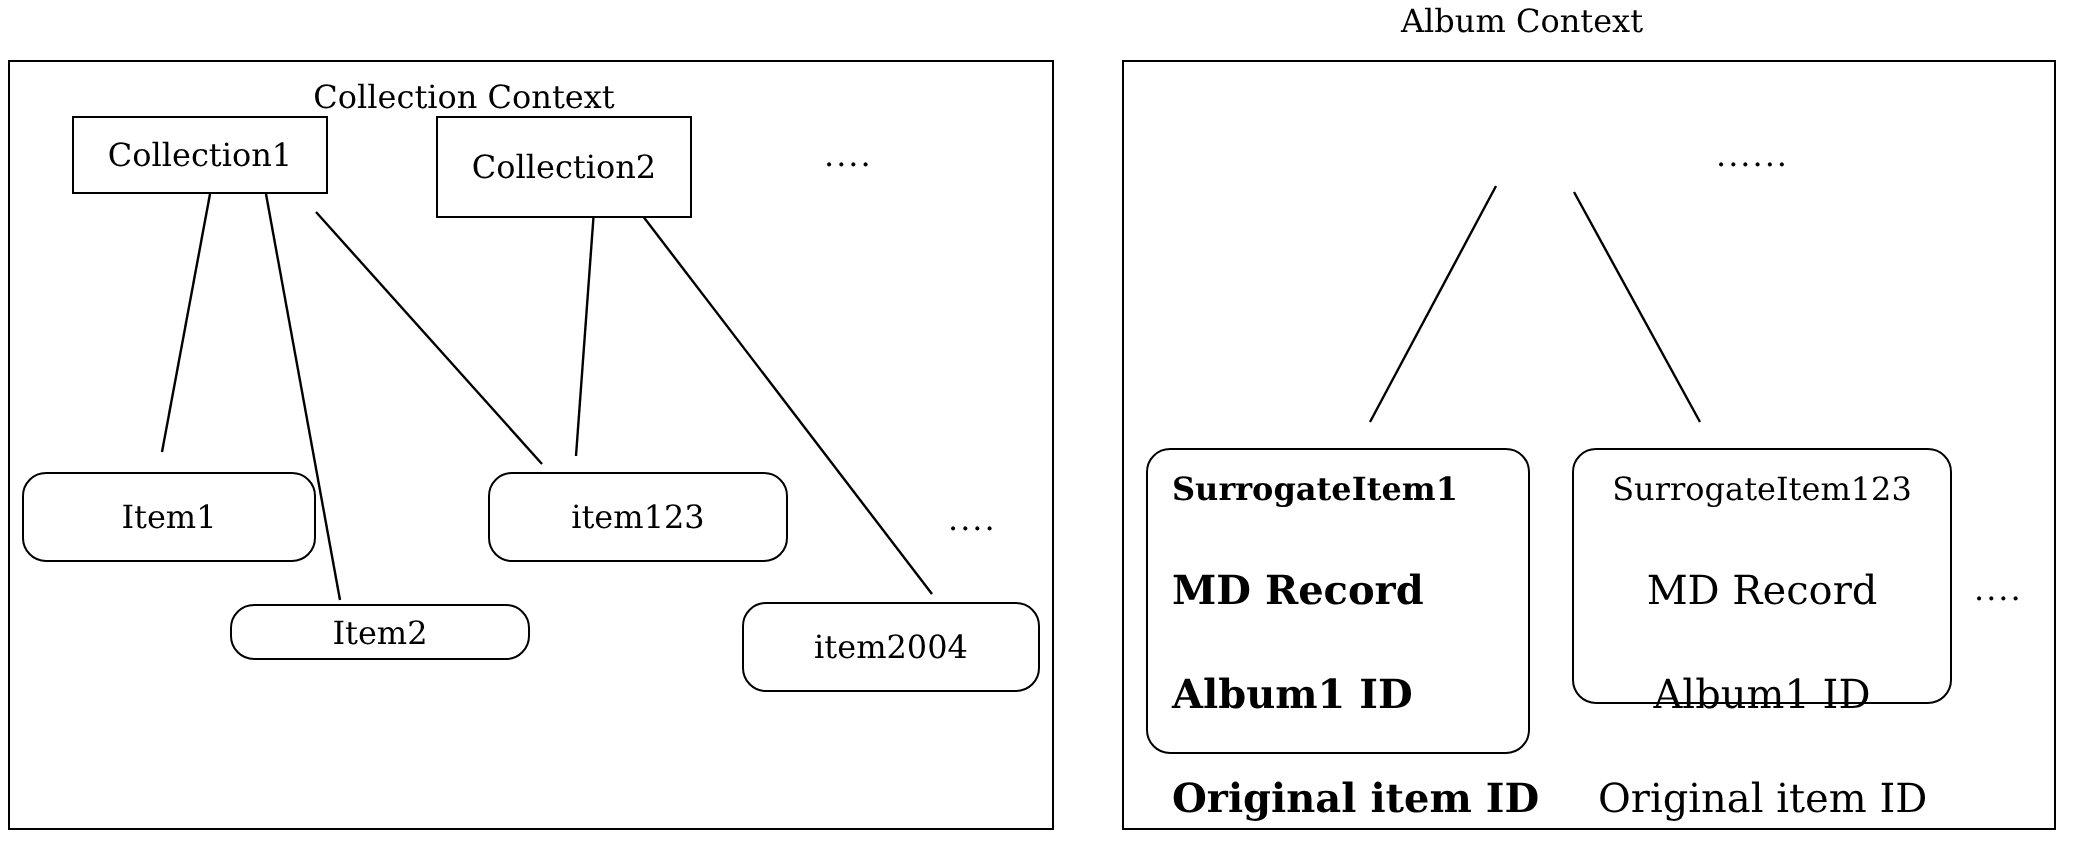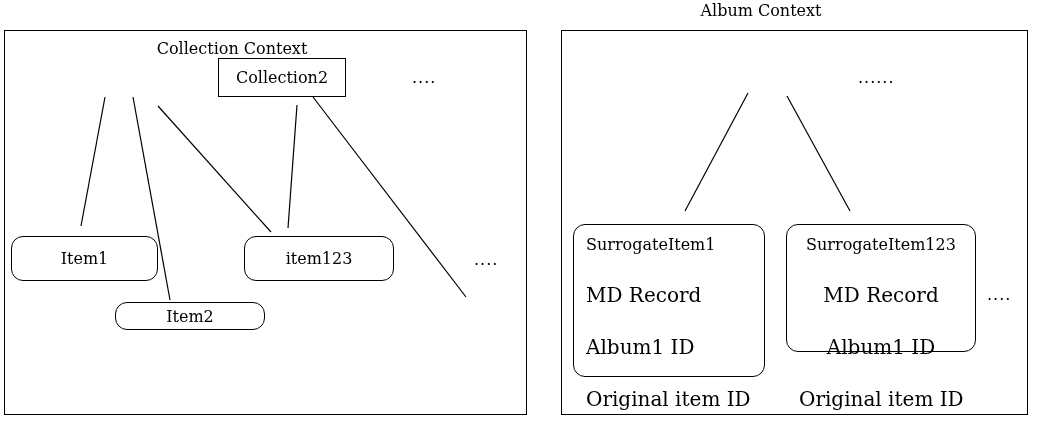--- a/index.html
+++ b/index.html
@@ -86,50 +86,56 @@
 </style>
 </head>
 <body>
 
 <div id="canvas">
 
   <div class="panel-title" style="left:146px; top:2px; width:172px;margin-top:38px;">Collection Context</div>
 
   <div class="context-box" style="left:4px; top:30px; width:523px; height:385px;"></div>
 
+  <div class="node" style="left:36px; top:58px; width:128px; height:39px;">
+    <span>Collection1</span>
+  </div>
 
-  <div class="node" style="left:218px; top:58px; width:128px; height:39px;">
+  <div class="node" style="left:218px; top:58px; width:128px; height:51px;">
     <span>Collection2</span>
   </div>
 
   <div class="ellipsis" style="left:412px; top:68px;">....</div>
 
   <div class="node rounded" style="left:11px; top:236px; width:147px; height:45px;">
     <span>Item1</span>
   </div>
 
   <div class="node rounded" style="left:115px; top:302px; width:150px; height:28px;">
     <span>Item2</span>
   </div>
 
   <div class="node rounded" style="left:244px; top:236px; width:150px; height:45px;">
     <span>item123</span>
   </div>
 
+  <div class="node rounded" style="left:371px; top:301px; width:149px; height:45px;">
+    <span>item2004</span>
+  </div>
 
   <div class="ellipsis" style="left:474px; top:250px;">....</div>
 
   <div class="panel-title" style="left:687px; top:2px; width:148px;">Album Context</div>
 
   <div class="context-box" style="left:561px; top:30px; width:467px; height:385px;"></div>
 
 
   <div class="ellipsis" style="left:858px; top:68px;">......</div>
 
-  <div class="node rounded detail" style="left:573px; top:224px; width:192px; height:153px;">
+  <div class="node rounded detail" style="left:573px; top:224px; width:192px; height:153px;font-weight:bold;">
     <div class="detail-title">SurrogateItem1</div>
     <div class="detail-line">MD Record</div>
     <div class="detail-line">Album1 ID</div>
     <div class="detail-line">Original item ID</div>
   </div>
 
   <div class="node rounded detail" style="left:786px; top:224px; width:190px; height:128px;text-align:center;">
     <div class="detail-title">SurrogateItem123</div>
     <div class="detail-line">MD Record</div>
     <div class="detail-line">Album1 ID</div>

